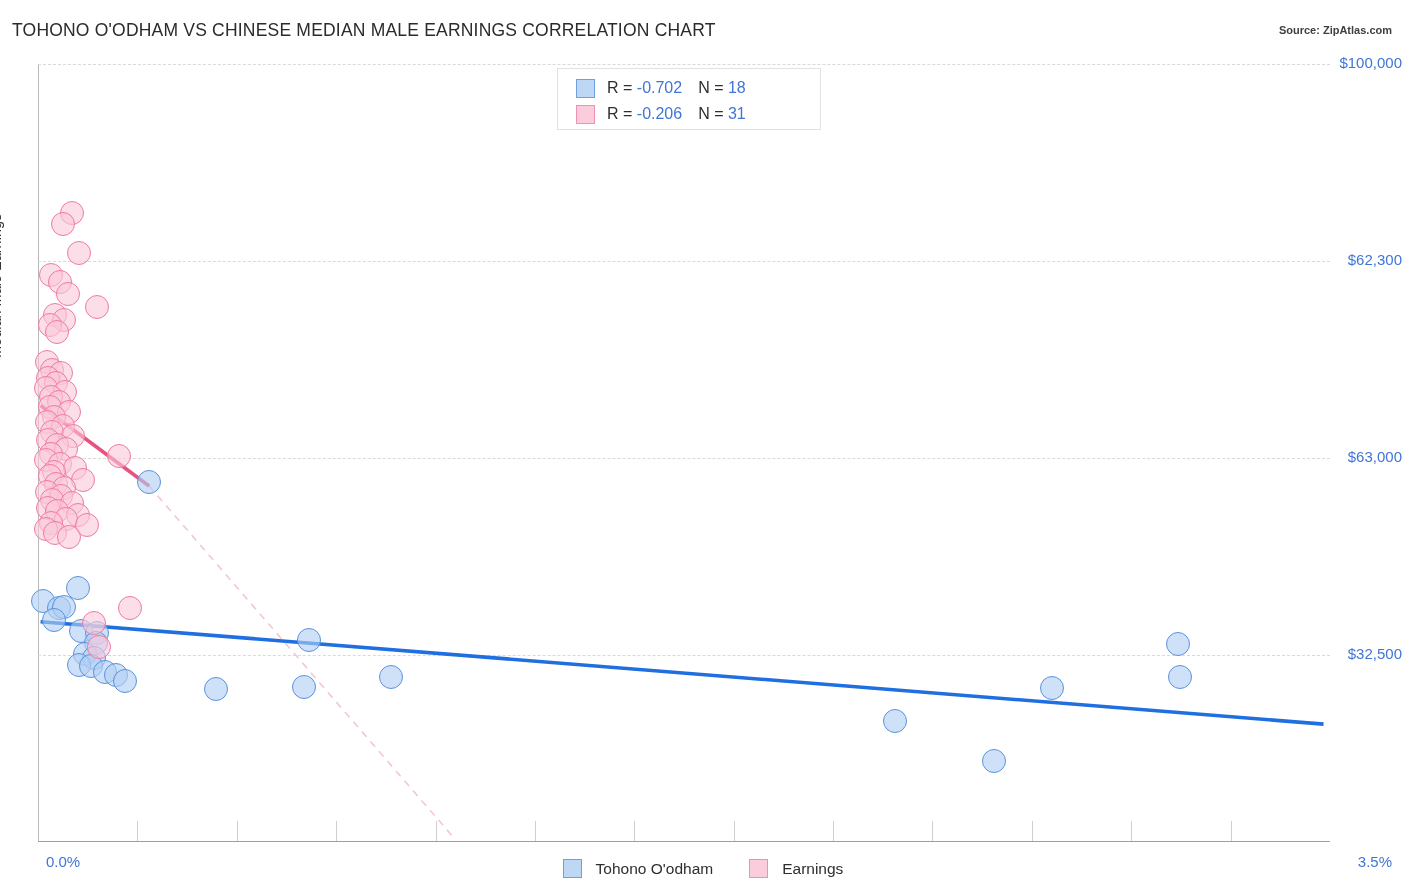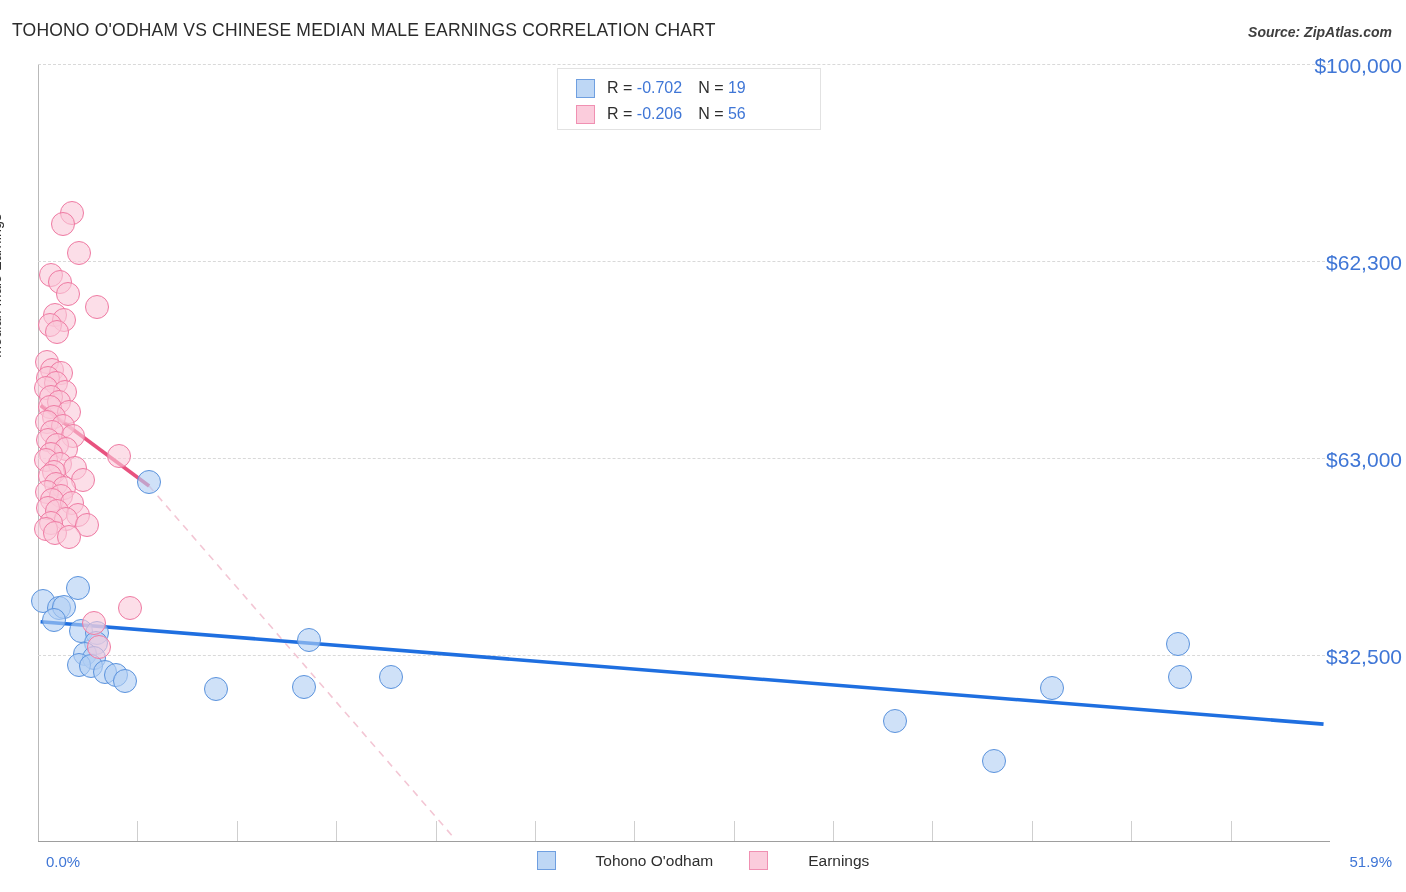--- a/index.html
+++ b/index.html
@@ -13,21 +13,21 @@
   #chart-root{position:absolute;inset:0;}
 
   
   .chart-title{
     position:absolute;left:12px;top:20px;
     font-size:17.5px;letter-spacing:.2px;
     color:#2b2b2b;white-space:nowrap;
   }
   .source-note{
     position:absolute;right:14px;top:24px;
-    font-size:14px;font-style:italic;font-weight:bold;
+    font-size:11px;font-weight:bold;
     color:#3f3f3f;white-space:nowrap;
   }
 
   
   .plot-area{
     position:absolute;left:38px;top:64px;
     width:1292px;height:777px;
   }
   .axis-y-line{
     position:absolute;left:38px;top:64px;width:1px;height:777px;
@@ -46,21 +46,21 @@
   }
 
   
   .ylabel-text{
     position:absolute;left:-12px;top:358px;
     transform:rotate(-90deg);transform-origin:left top;
     font-size:14.5px;color:#333;white-space:nowrap;
   }
   .ytick-label{
     position:absolute;right:4px;
-    font-size:21px;color:#3f76d6;white-space:nowrap;
+    font-size:15px;color:#3f76d6;white-space:nowrap;
     text-align:center;
   }
   .xtick-label{
     position:absolute;top:853px;
     font-size:15px;color:#3f76d6;white-space:nowrap;
   }
   #xlab-min{left:46px;}
   #xlab-max{right:14px;}
 
   
@@ -95,21 +95,21 @@
   .sw-pink{background:#fbccdc;border:1px solid #f090b2;}
   .stat-txt{font-size:16px;color:#2e2e2e;white-space:nowrap;}
   .stat-num{color:#3f76d6;}
   .stat-gapN{margin-left:16px;}
 
   
   .series-legend{
     position:absolute;left:0;right:0;top:851px;
     display:flex;justify-content:center;align-items:center;gap:36px;
   }
-  .series-item{display:flex;align-items:center;gap:28px;}
+  .series-item{display:flex;align-items:center;gap:2px;margin-top:8px;}
   .series-label{font-size:15.5px;color:#2e2e2e;white-space:nowrap;}
 </style>
 </head>
 <body>
 
 <div id="chart-root">
 
   <div class="chart-title">TOHONO O'ODHAM VS CHINESE MEDIAN MALE EARNINGS CORRELATION CHART</div>
   <div class="source-note">Source: ZipAtlas.com</div>
 
@@ -230,32 +230,32 @@
 
   <div class="ylabel-text">Median Male Earnings</div>
   <div id="ytick-labels">
       <div class="ytick-label" style="top: 54px;">$100,000</div>
       <div class="ytick-label" style="top: 250.986px;">$62,300</div>
       <div class="ytick-label" style="top: 447.972px;">$63,000</div>
       <div class="ytick-label" style="top: 644.958px; margin-left: 48px;">$32,500</div>
     </div>
 
   <div class="xtick-label" id="xlab-min">0.0%</div>
-  <div class="xtick-label" id="xlab-max">51.9%</div>
+  <div class="xtick-label" id="xlab-max">3.5%</div>
 
   <div class="stats-legend">
     <div class="stats-row">
       <span class="swatch sw-blue"></span>
       <span class="stat-txt"><span>R = </span><span class="stat-num">-0.702</span></span>
-      <span class="stat-txt stat-gapN"><span>N = </span><span class="stat-num">19</span></span>
+      <span class="stat-txt stat-gapN"><span>N = </span><span class="stat-num">18</span></span>
     </div>
     <div class="stats-row">
       <span class="swatch sw-pink"></span>
       <span class="stat-txt"><span>R = </span><span class="stat-num">-0.206</span></span>
-      <span class="stat-txt stat-gapN"><span>N = </span><span class="stat-num">56</span></span>
+      <span class="stat-txt stat-gapN"><span>N = </span><span class="stat-num">31</span></span>
     </div>
   </div>
 
   <div class="series-legend">
     <div class="series-item">
       <span class="swatch sw-blue"></span>
       <span class="series-label">Tohono O'odham</span>
     </div>
     <div class="series-item">
       <span class="swatch sw-pink"></span>

